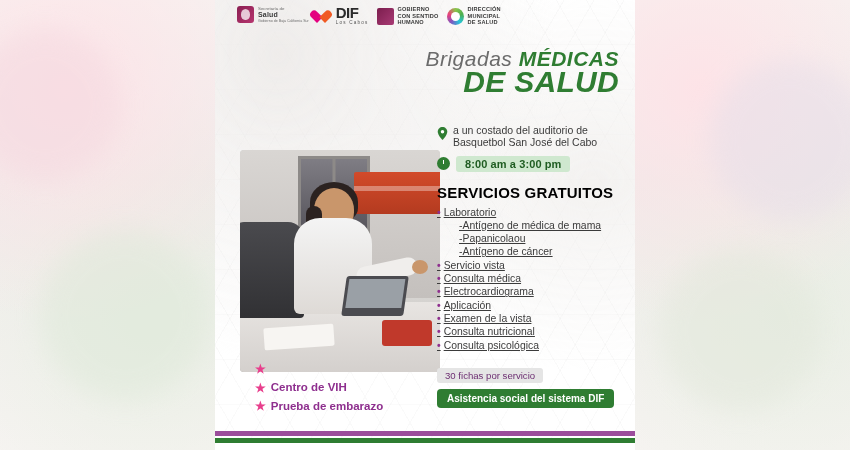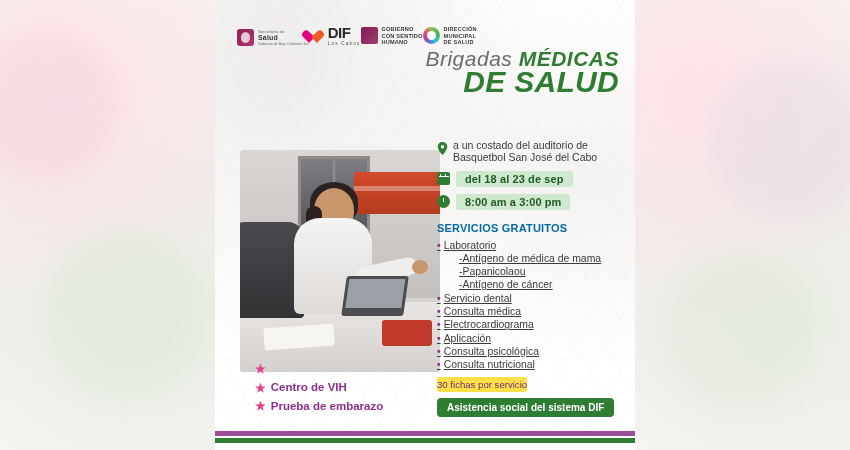--- a/index.html
+++ b/index.html
@@ -68,21 +68,22 @@
   }
 
   
   .logo-bar {
     position: absolute;
     top: 6px;
     left: 22px;
     right: 10px;
     height: 40px;
     display: flex;
-    align-items: flex-end;
+    align-items: flex-start;
+    gap: 8px;
   }
   .logo {
     display: flex;
     align-items: center;
     gap: 4px;
     font-size: 5.2px;
     line-height: 1.15;
     color: #3a3a3a;
   }
   .logo .mark {
@@ -192,21 +193,21 @@
   }
   .loc-title {
     color: #8e2f8e;
     font-weight: 800;
     font-size: 14.5px;
     line-height: 1.05;
   }
   .loc-row {
     display: flex;
     gap: 5px;
-    margin-top: 16px;
+    margin-top: 1px;
     align-items: flex-start;
   }
   .pin {
     width: 11px; height: 13px; flex: none;
     margin-top: 2px;
   }
   .loc-text {
     font-size: 10.5px;
     color: #3b3b3b;
     line-height: 1.12;
@@ -251,23 +252,23 @@
     background: #cfe8cf;
     color: #1f5d22;
     font-weight: 700;
     font-size: 11px;
     padding: 2px 9px;
     border-radius: 3px;
     letter-spacing: .1px;
   }
 
   .svc-title {
-    color: #0369a1;
-    font-weight: 800;
-    font-size: 11px;
+    color: #000000;
+    font-weight: 800;
+    font-size: 15px;
     margin-top: 12px;
     letter-spacing: .2px;
   }
   .svc-list {
     margin: 5px 0 0 0;
     padding: 0;
     list-style: none;
     font-size: 10.4px;
     color: #3b3b3b;
     line-height: 1.28;
@@ -277,25 +278,25 @@
     content: "•";
     color: #8e2f8e;
     font-weight: 800;
     margin-right: 3px;
   }
   .svc-list li.sub {
     padding-left: 22px;
   }
   .fichas {
     display: inline-block;
-    margin-top: 5px;
-    background: #fde047;
+    margin-top: 16px;
+    background: #e5e5e5;
     color: #6d2f72;
     font-size: 9.6px;
-    padding: 2px 0;
+    padding: 2px 8px;
     border-radius: 3px;
   }
   .asistencia {
     display: inline-block;
     margin-top: 6px;
     background: #2f7d32;
     color: #ffffff;
     font-size: 10px;
     font-weight: 600;
     padding: 4px 10px;
@@ -528,43 +529,40 @@
         <svg class="pin" viewBox="0 0 24 30">
           <path d="M12 0C5.9 0 1 4.9 1 11c0 8 11 19 11 19s11-11 11-19C23 4.9 18.1 0 12 0z" fill="#2f7d32"></path>
           <circle cx="12" cy="11" r="4" fill="#ffffff"></circle>
         </svg>
         <div class="loc-text">
           <div>a un costado del auditorio de</div>
           <div>Basquetbol San José del Cabo</div>
         </div>
       </div>
 
-      <div class="chip-row">
-        <span class="circ-ico cal-ico"></span>
-        <span class="chip">del 18 al 23 de sep</span>
-      </div>
 
       <div class="chip-row">
         <span class="circ-ico clock-ico"></span>
         <span class="chip">8:00 am a 3:00 pm</span>
       </div>
 
       <div class="svc-title">SERVICIOS GRATUITOS</div>
 
       <ul class="svc-list">
         <li class="bullet">Laboratorio</li>
         <li class="sub">-Antígeno de médica de mama</li>
         <li class="sub">-Papanicolaou</li>
         <li class="sub">-Antígeno de cáncer</li>
-        <li class="bullet">Servicio dental</li>
+        <li class="bullet">Servicio vista</li>
         <li class="bullet">Consulta médica</li>
         <li class="bullet">Electrocardiograma</li>
         <li class="bullet">Aplicación</li>
+        <li class="bullet">Examen de la vista</li>
+        <li class="bullet">Consulta nutricional</li>
         <li class="bullet">Consulta psicológica</li>
-        <li class="bullet">Consulta nutricional</li>
       </ul>
 
       <div class="fichas">30 fichas por servicio</div>
       <div class="asistencia">Asistencia social del sistema DIF</div>
     </div>
 
     <div class="stars">
       <div class="star-item">
         <span class="star">★</span>
       </div>

